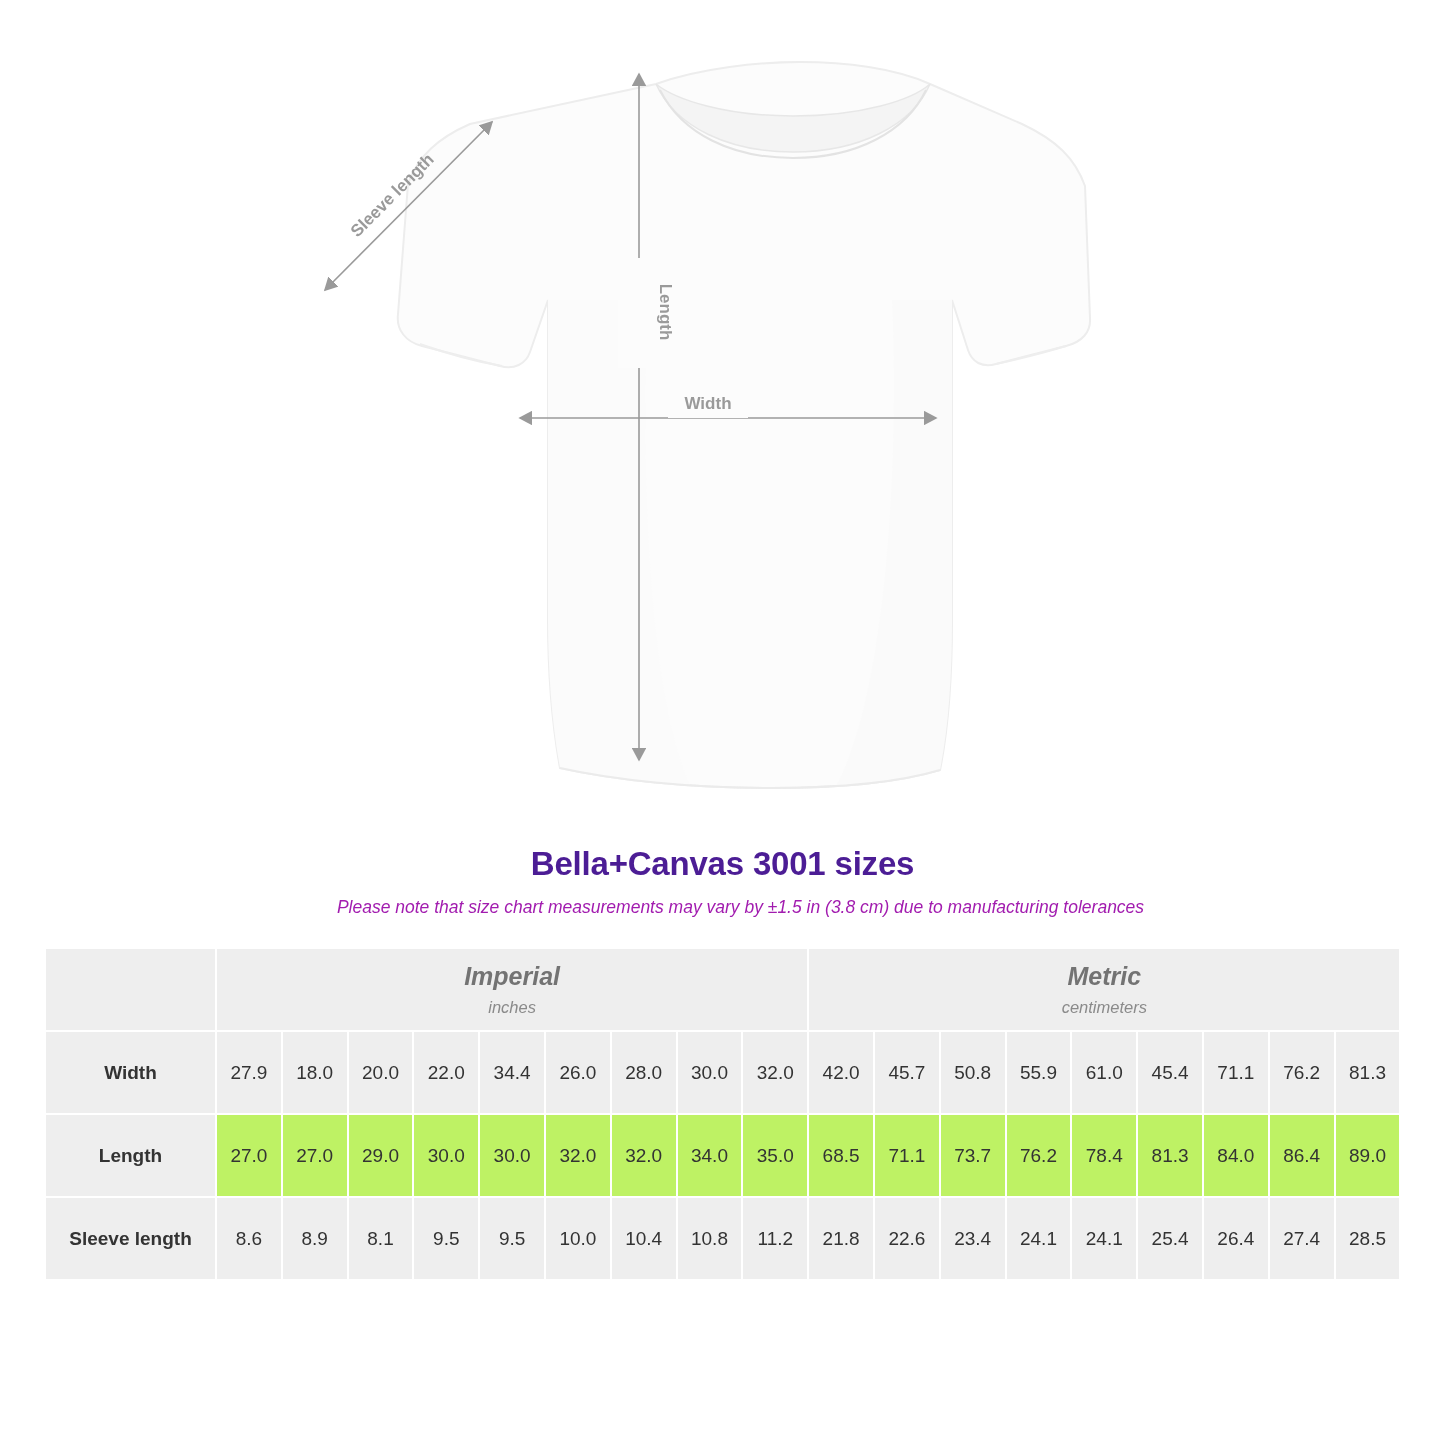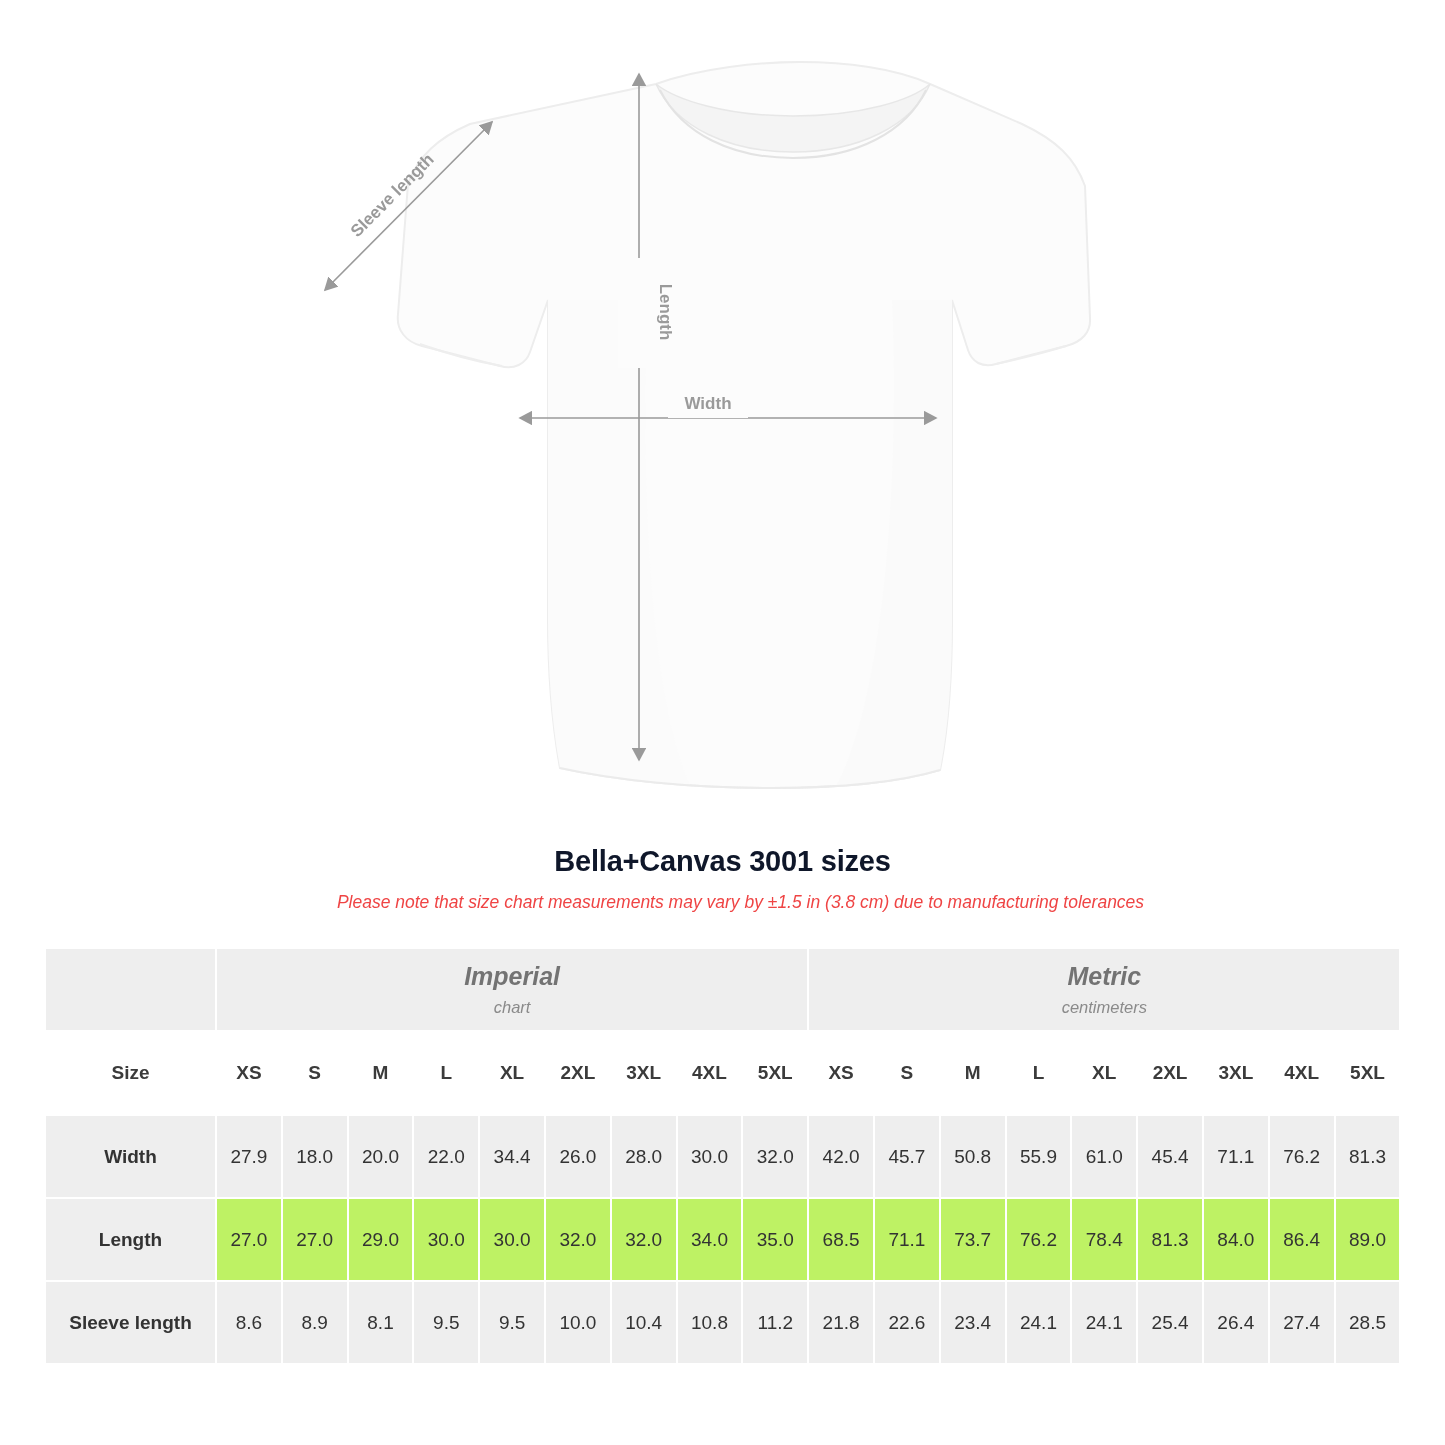--- a/index.html
+++ b/index.html
@@ -24,31 +24,31 @@
   .illustration svg { display: block; }
 
   
   .heading {
     position: absolute;
     left: 0; top: 845px;
     width: 1445px;
     text-align: center;
   }
   .chart-title {
-    font-size: 29px;
-    font-weight: bold;
-    color: #0f172a;
+    font-size: 33px;
+    font-weight: bold;
+    color: #4c1d95;
     letter-spacing: -0.2px;
     margin: 0;
   }
   .chart-note {
     margin-top: 14px;
     font-size: 17.5px;
     font-style: italic;
-    color: #ef4444;
+    color: #a21caf;
     padding-left: 36px;
   }
 
   
   .table-wrap {
     position: absolute;
     left: 44px; top: 947px;
     width: 1357px;
   }
   table.size-table {
@@ -225,49 +225,28 @@
           <col class="c-cell">
           <col class="c-cell">
           <col class="c-cell">
       </colgroup>
       <tbody>
 
         <tr>
           <td class="corner-cell unit-cell"></td>
           <td class="unit-cell" colspan="9">
             <div class="unit-name">Imperial</div>
-            <div class="unit-sub">chart</div>
+            <div class="unit-sub">inches</div>
           </td>
           <td class="unit-cell" colspan="9">
             <div class="unit-name">Metric</div>
             <div class="unit-sub">centimeters</div>
           </td>
         </tr>
 
-        <tr class="row-sizes">
-          <td class="rowhead">Size</td>
-          <td>XS</td>
-          <td>S</td>
-          <td>M</td>
-          <td>L</td>
-          <td>XL</td>
-          <td>2XL</td>
-          <td>3XL</td>
-          <td>4XL</td>
-          <td>5XL</td>
-          <td>XS</td>
-          <td>S</td>
-          <td>M</td>
-          <td>L</td>
-          <td>XL</td>
-          <td>2XL</td>
-          <td>3XL</td>
-          <td>4XL</td>
-          <td>5XL</td>
-        </tr>
 
         <tr class="band-a">
           <td class="rowhead">Width</td>
           <td class="value">27.9</td>
           <td class="value">18.0</td>
           <td class="value">20.0</td>
           <td class="value">22.0</td>
           <td class="value">34.4</td>
           <td class="value">26.0</td>
           <td class="value">28.0</td>

